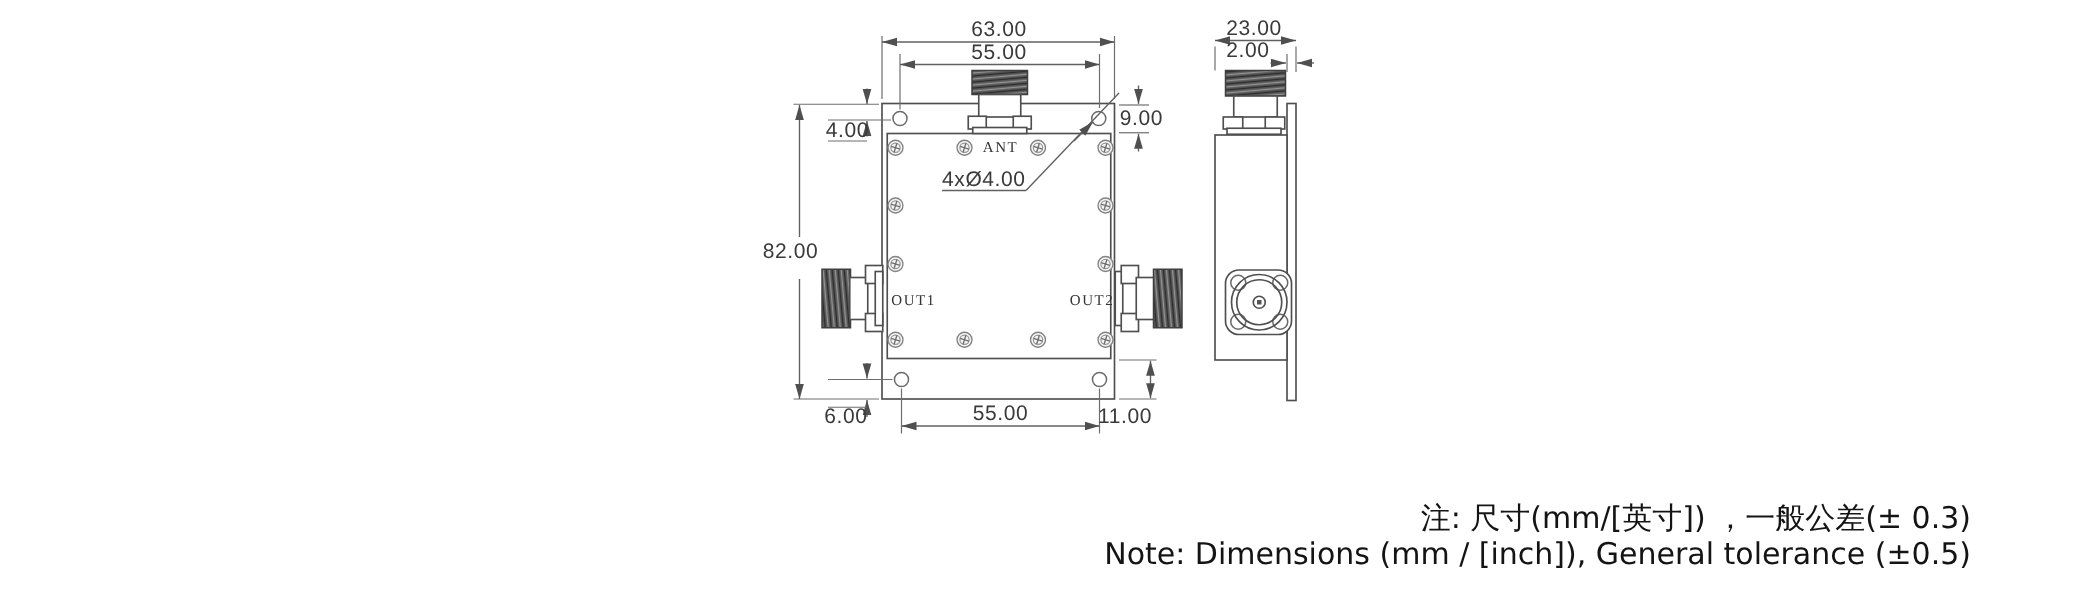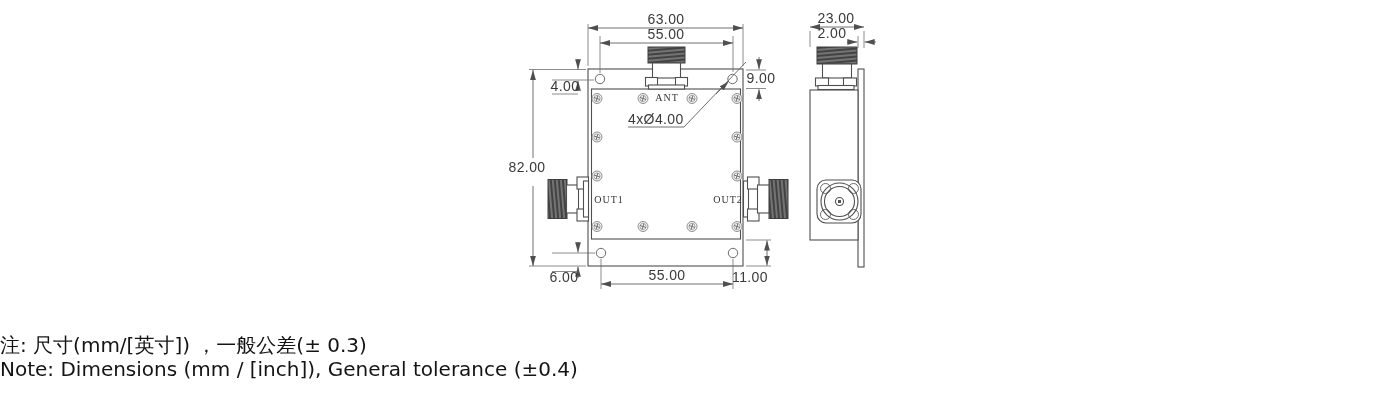--- a/index.html
+++ b/index.html
@@ -6,21 +6,21 @@
   .canvas{position:relative;width:1400px;height:400px;background:#ffffff;overflow:hidden;
           font-family:"Liberation Sans",sans-serif;}
   svg{position:absolute;left:0;top:0;}
   .part{fill:#ffffff;stroke:#4f4f4f;stroke-width:1.1;}
   .part-nf{fill:none;stroke:#4f4f4f;stroke-width:1.1;}
   .dimln{stroke:#606060;stroke-width:0.9;fill:none;}
   .extln{stroke:#6e6e6e;stroke-width:0.8;fill:none;}
   .dim{font:14px "Liberation Sans",sans-serif;fill:#3a3a3a;letter-spacing:0.4px;}
   .port{font:10px "Liberation Serif",serif;fill:#333;letter-spacing:1px;}
   .hole{fill:#ffffff;stroke:#6a6a6a;stroke-width:1;}
-  .note{position:absolute;left:0;width:1314px;text-align:left;color:#141414;
+  .note{position:absolute;left:0;width:1314px;text-align:right;color:#141414;
         font-family:"DejaVu Sans","Liberation Sans",sans-serif;}
   .note-zh{top:332px;font-size:20px;}
   .note-en{top:357px;font-size:20px;}
 </style>
 </head>
 <body>
 
 <div class="canvas">
   <svg width="1400" height="400" viewBox="0 0 1400 400">
     <defs>
@@ -182,14 +182,14 @@
       <text class="dim" x="836" y="23" text-anchor="middle">23.00</text>
 
       <line class="extln" x1="858" y1="36" x2="858" y2="48"></line>
       <line class="dimln" x1="847" y1="42" x2="857.3" y2="42" marker-end="url(#arw)"></line>
       <line class="dimln" x1="876" y1="42" x2="864.7" y2="42" marker-end="url(#arw)"></line>
       <text class="dim" x="832" y="38" text-anchor="middle">2.00</text>
     </g>
   </svg>
 
   <div class="note note-zh">注: 尺寸(mm/[英寸]) ，一般公差(± 0.3)</div>
-  <div class="note note-en">Note: Dimensions (mm / [inch]), General tolerance (±0.4)</div>
+  <div class="note note-en">Note: Dimensions (mm / [inch]), General tolerance (±0.5)</div>
 </div>
 
 </body></html>

